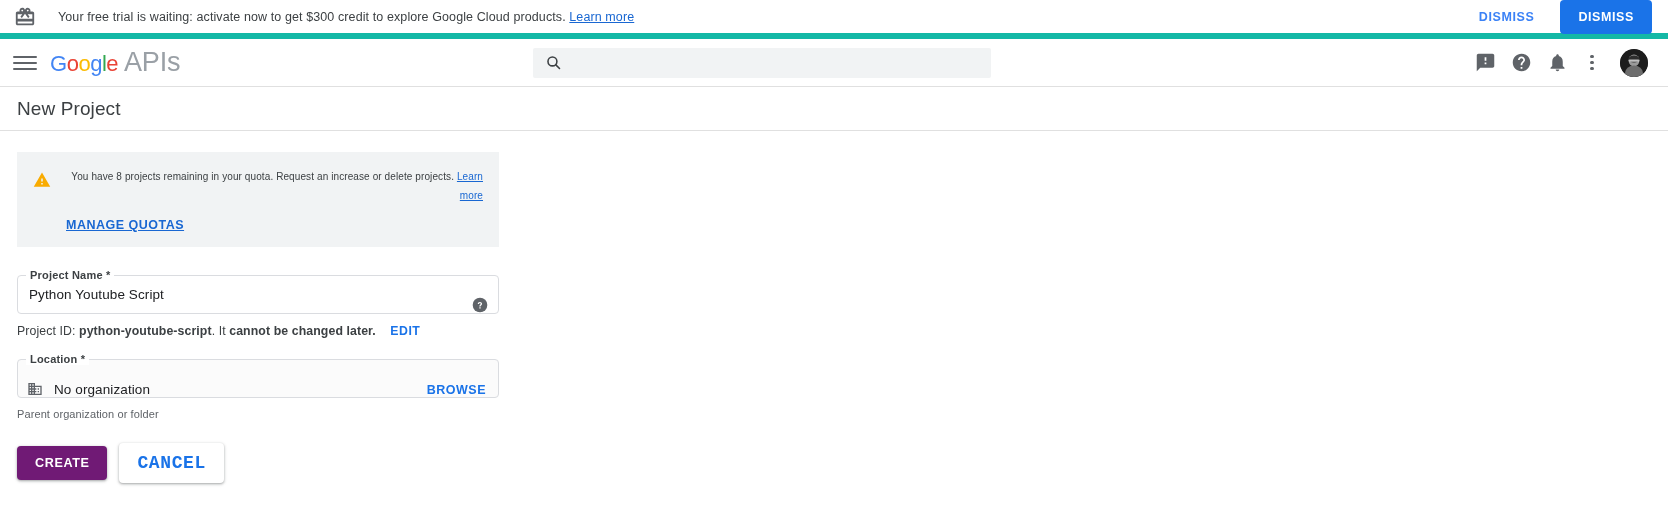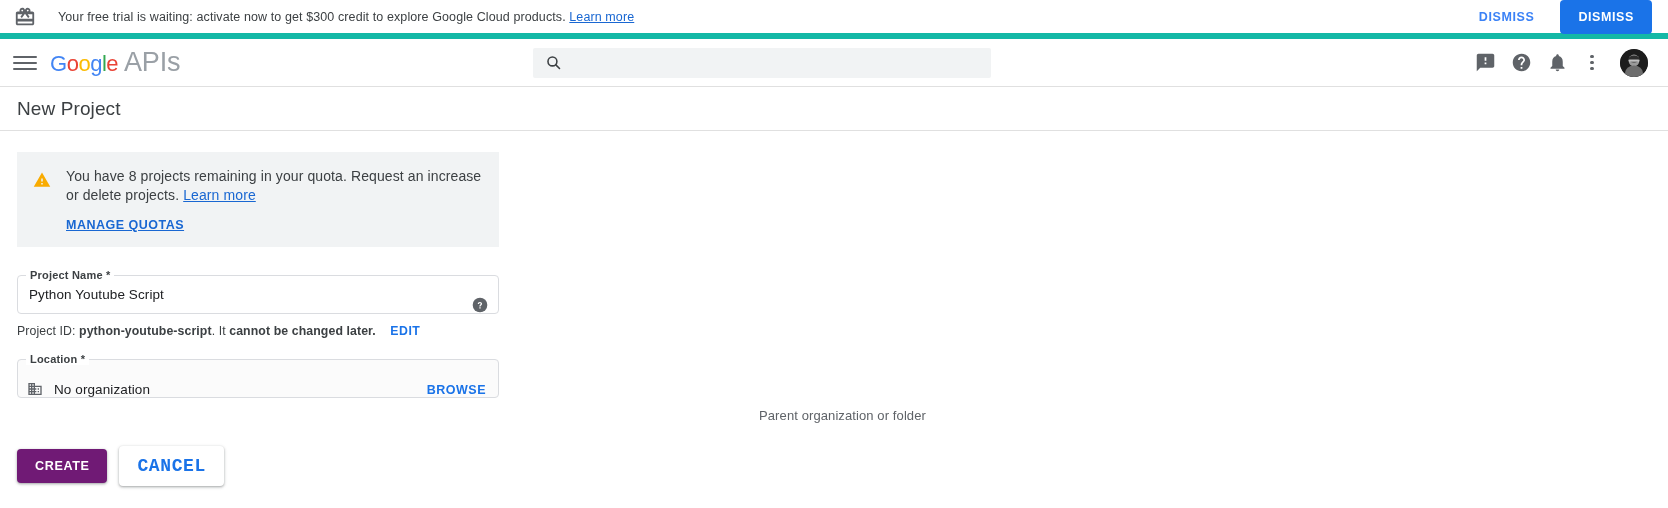--- a/index.html
+++ b/index.html
@@ -141,21 +141,21 @@
   .quota-card {
     width: 482px;
     background: #f1f3f4;
     padding: 15px 16px 14px 16px;
     display: flex;
     align-items: flex-start;
   }
   .warn-icon { width: 18px; height: 18px; flex: 0 0 18px; margin-top: 4px; margin-right: 15px; }
   .quota-body { flex: 1; }
   .quota-text {
-    font-size: 14px; color: #3c4043; line-height: 19px; letter-spacing: .1px;
+    font-size: 10px; color: #3c4043; line-height: 19px; letter-spacing: .1px; text-align: right;
   }
   .quota-text a { color: #1967d2; text-decoration: underline; cursor: pointer; }
   .manage-quotas {
     display: inline-block;
     margin-top: 13px;
     font-size: 12.5px;
     font-weight: 600;
     letter-spacing: .5px;
     color: #1967d2;
     text-decoration: underline;
@@ -218,24 +218,23 @@
   .browse-link {
     color: #1a73e8;
     font-size: 12.5px;
     font-weight: 600;
     letter-spacing: .5px;
     cursor: pointer;
     padding-right: 2px;
   }
   .helper-text {
     margin-top: 10px;
-    font-size: 13px;
+    font-size: 11px;
     color: #5f6368;
     letter-spacing: .1px;
-    text-align: center;
   }
 
   
   .actions { margin-top: 23px; display: flex; align-items: center; gap: 12px; }
   .btn-create {
     background: #701a75;
     color: #fff;
     border: none;
     border-radius: 4px;
     font-family: inherit;

